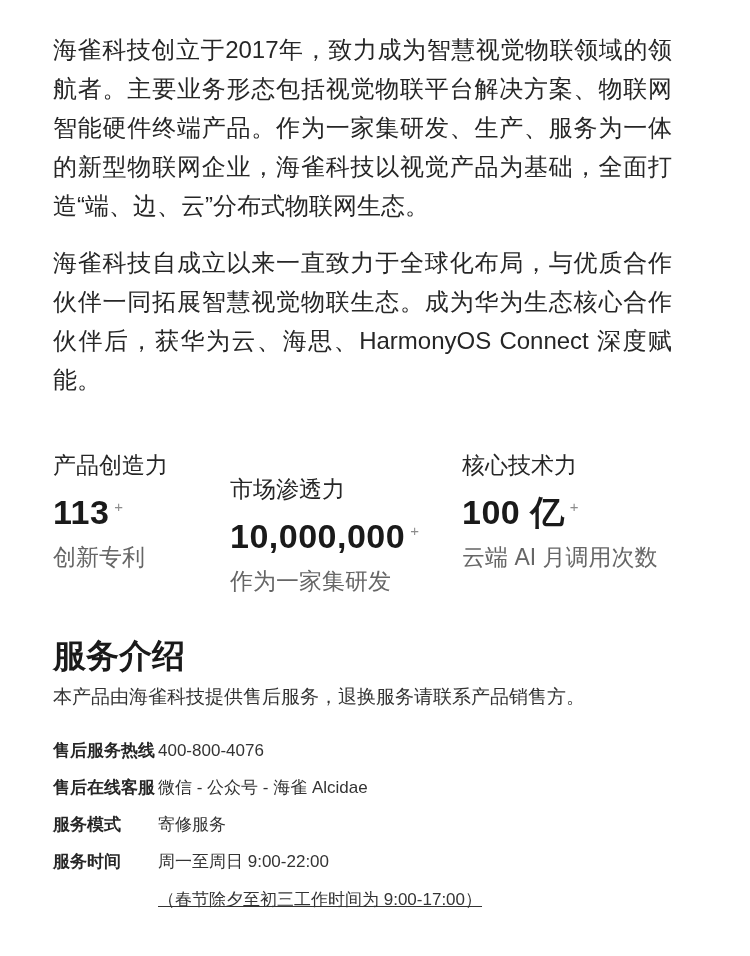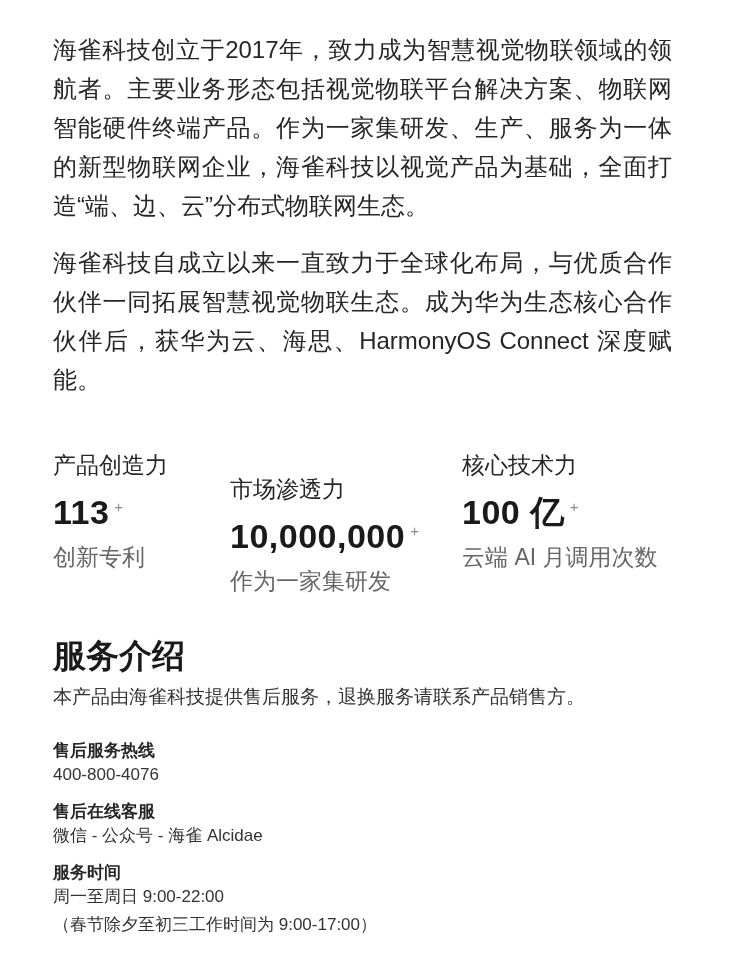--- a/index.html
+++ b/index.html
@@ -76,30 +76,29 @@
     font-size: 19px;
     line-height: 27px;
     color: #333333;
   }
   .service-rows { margin-top: 29px; }
   .service-row {
     display: flex;
     font-size: 17px;
     line-height: 24px;
     margin-bottom: 13px;
-    flex-direction: column;
   }
   .row-label {
     flex: none;
     width: 105px;
     font-weight: 700;
     color: #262626;
   }
   .row-value { color: #333333; }
-  .row-note { margin-top: 4px; }
+  .row-note { margin-top: 14px; text-decoration: underline; }
 </style>
 </head>
 <body>
 
 <div class="page">
 
   <section class="about">
     <p>海雀科技创立于2017年，致力成为智慧视觉物联领域的领航者。主要业务形态包括视觉物联平台解决方案、物联网智能硬件终端产品。作为一家集研发、生产、服务为一体的新型物联网企业，海雀科技以视觉产品为基础，全面打造“端、边、云”分布式物联网生态。</p>
     <p>海雀科技自成立以来一直致力于全球化布局，与优质合作伙伴一同拓展智慧视觉物联生态。成为华为生态核心合作伙伴后，获华为云、海思、HarmonyOS Connect 深度赋能。</p>
   </section>
@@ -129,20 +128,24 @@
     <div class="service-rows">
       <div class="service-row">
         <div class="row-label">售后服务热线</div>
         <div class="row-value">400-800-4076</div>
       </div>
       <div class="service-row">
         <div class="row-label">售后在线客服</div>
         <div class="row-value">微信 - 公众号 - 海雀 Alcidae</div>
       </div>
       <div class="service-row">
+        <div class="row-label">服务模式</div>
+        <div class="row-value">寄修服务</div>
+      </div>
+      <div class="service-row">
         <div class="row-label">服务时间</div>
         <div class="row-value">
           <div>周一至周日 9:00-22:00</div>
           <div class="row-note">（春节除夕至初三工作时间为 9:00-17:00）</div>
         </div>
       </div>
     </div>
   </section>
 
 </div>

